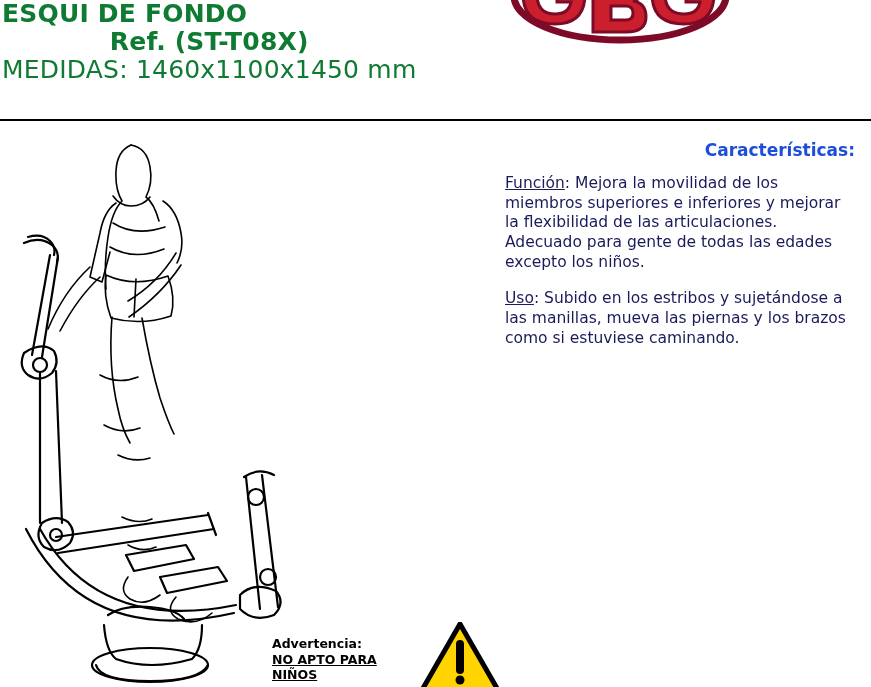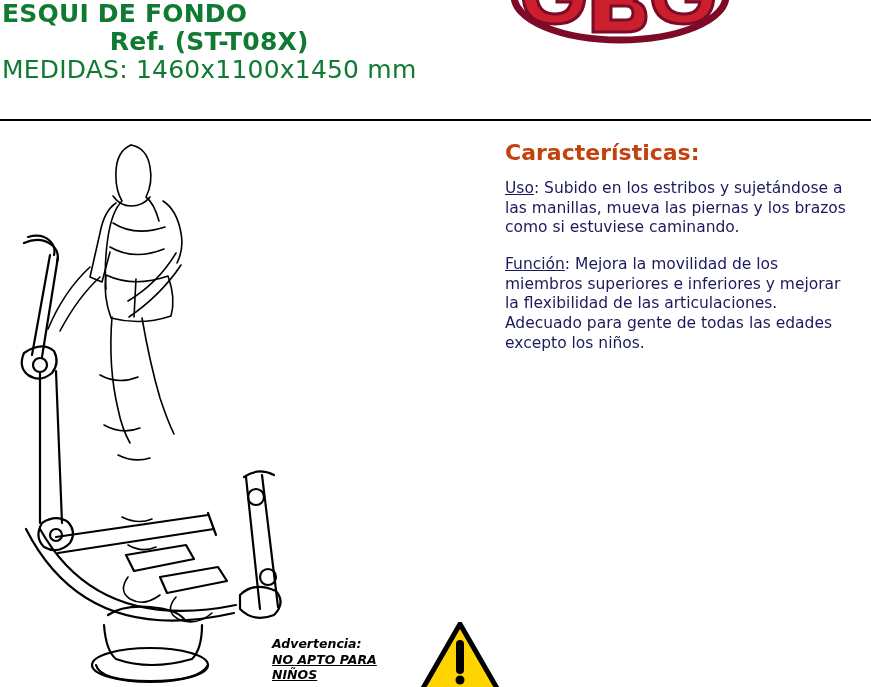--- a/index.html
+++ b/index.html
@@ -71,23 +71,24 @@
   .text-col {
     position: absolute;
     left: 505px;
     top: 140px;
     width: 350px;
   }
 
   .feat-title {
     font-family: "DejaVu Sans", sans-serif;
     font-weight: bold;
-    font-size: 22px;
-    color: #c2410c;
+    font-size: 17px;
+    color: #1d4ed8;
     margin: 0 0 14px 0;
+    text-align: right;
   }
   .para {
     font-size: 15.5px;
     line-height: 1.27;
     color: #1b1b5c;
     margin: 0 0 17px 0;
     text-align: left;
   }
   .para .lead {
     text-decoration: underline;
@@ -104,21 +105,20 @@
   .warn-text {
     position: absolute;
     left: 0;
     top: 4px;
     width: 140px;
     font-family: "DejaVu Sans", sans-serif;
     font-weight: bold;
     font-size: 12.5px;
     color: #000;
     line-height: 1.25;
-    font-style: italic;
   }
   .warn-text .w2 { text-decoration: underline; display: block; }
   .warn-tri {
     position: absolute;
     left: 148px;
     top: -10px;
     width: 80px;
     height: 72px;
   }
 
@@ -220,25 +220,25 @@
       <ellipse cx="150" cy="540" rx="58" ry="17"></ellipse>
       <path d="M96 540 q4 16 54 16 q50 0 58 -16"></path>
     </g>
   </svg>
 </div>
 
 <div class="text-col">
   <div class="feat-title">Características:</div>
 
   <p class="para">
+    <span class="lead">Función</span><span>: Mejora la movilidad de los miembros superiores e inferiores y mejorar la flexibilidad de las articulaciones. Adecuado para gente de todas las edades excepto los niños.</span>
+  </p>
+
+  <p class="para">
     <span class="lead">Uso</span><span>: Subido en los estribos y sujetándose a las manillas, mueva las piernas y los brazos como si estuviese caminando.</span>
-  </p>
-
-  <p class="para">
-    <span class="lead">Función</span><span>: Mejora la movilidad de los miembros superiores e inferiores y mejorar la flexibilidad de las articulaciones. Adecuado para gente de todas las edades excepto los niños.</span>
   </p>
 
 
 </div>
 
 <div class="warning">
   <div class="warn-text">
     <span>Advertencia:</span>
     <span class="w2">NO APTO PARA NIÑOS</span>
   </div>

